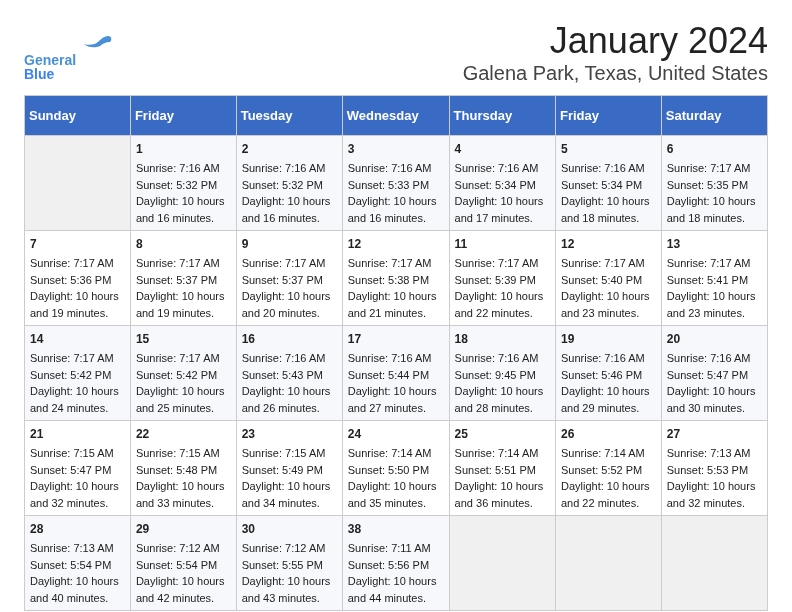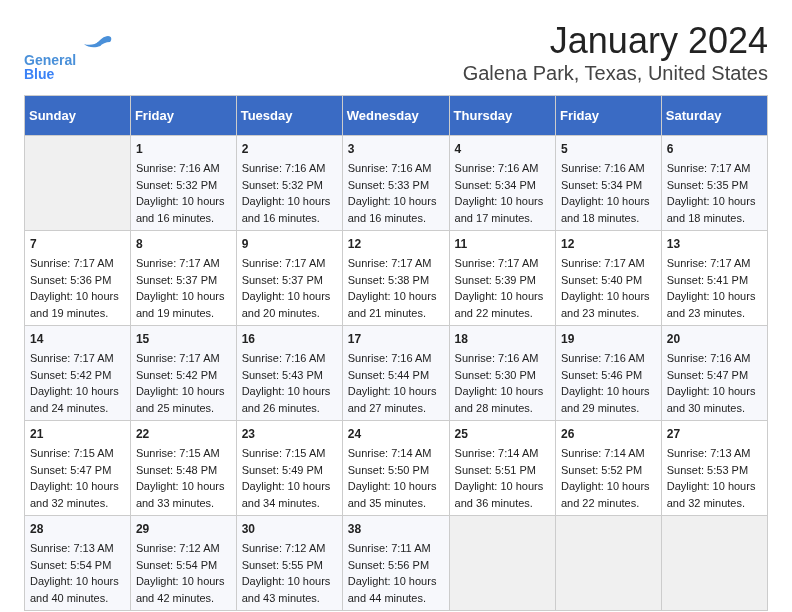--- a/index.html
+++ b/index.html
@@ -240,21 +240,21 @@
         <td>
           <span class="day-num">17</span>
           <div>Sunrise: 7:16 AM</div>
           <div>Sunset: 5:44 PM</div>
           <div>Daylight: 10 hours</div>
           <div>and 27 minutes.</div>
         </td>
         <td>
           <span class="day-num">18</span>
           <div>Sunrise: 7:16 AM</div>
-          <div>Sunset: 5:30 PM</div>
+          <div>Sunset: 9:45 PM</div>
           <div>Daylight: 10 hours</div>
           <div>and 28 minutes.</div>
         </td>
         <td>
           <span class="day-num">19</span>
           <div>Sunrise: 7:16 AM</div>
           <div>Sunset: 5:46 PM</div>
           <div>Daylight: 10 hours</div>
           <div>and 29 minutes.</div>
         </td>

